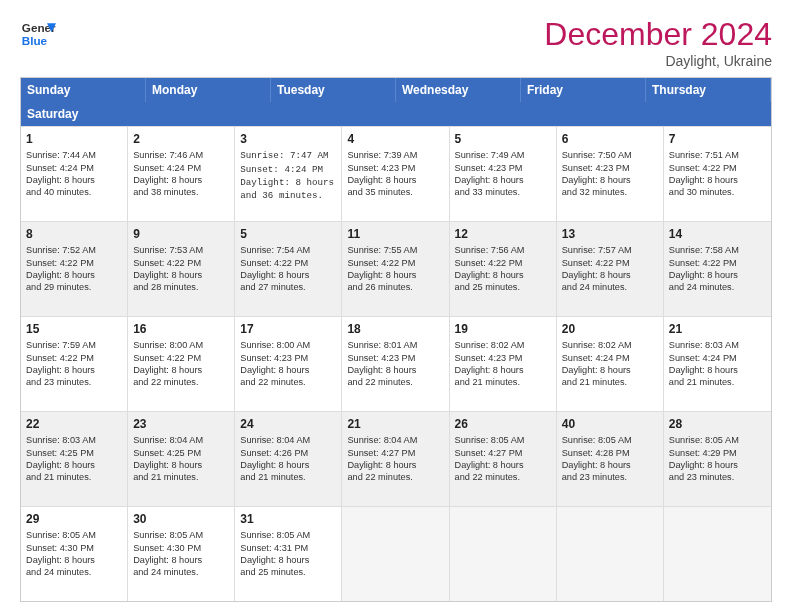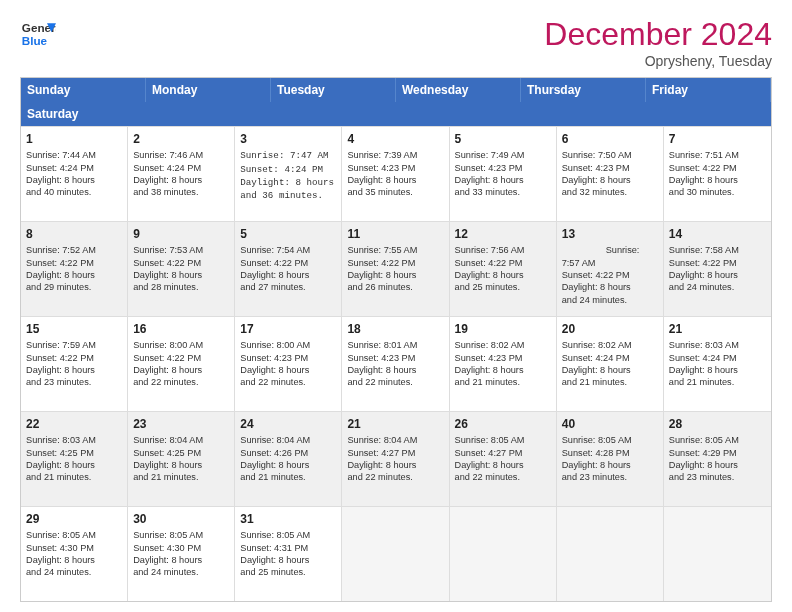--- a/index.html
+++ b/index.html
@@ -102,32 +102,32 @@
   <div class="header">
     <div class="logo">
       <svg class="logo-icon" viewBox="0 0 40 40">
         <text x="2" y="18" font-size="13" font-weight="bold" fill="#333" font-family="Arial">General</text>
         <text x="2" y="32" font-size="13" font-weight="bold" fill="#1a73e8" font-family="Arial">Blue</text>
         <polygon points="30,8 40,8 35,18" fill="#1a73e8"></polygon>
       </svg>
     </div>
     <div class="title-block">
       <div class="month-title">December 2024</div>
-      <div class="location">Oprysheny, Tuesday</div>
+      <div class="location">Daylight, Ukraine</div>
     </div>
   </div>
 
   <div class="calendar">
     <div class="cal-header">
     <div class="cal-header-cell">Sunday</div>
         <div class="cal-header-cell">Monday</div>
         <div class="cal-header-cell">Tuesday</div>
         <div class="cal-header-cell">Wednesday</div>
+        <div class="cal-header-cell">Friday</div>
         <div class="cal-header-cell">Thursday</div>
-        <div class="cal-header-cell">Friday</div>
         <div class="cal-header-cell">Saturday</div>
       </div>
     <div class="cal-body">
     <div class="cal-row">
           <div class="cal-cell"><span class="day-num">1</span><span style="white-space: pre-line;">Sunrise: 7:44 AM
 Sunset: 4:24 PM
 Daylight: 8 hours
 and 40 minutes.</span></div>
           <div class="cal-cell"><span class="day-num">2</span><span style="white-space: pre-line;">Sunrise: 7:46 AM
 Sunset: 4:24 PM
@@ -168,21 +168,21 @@
 Daylight: 8 hours
 and 27 minutes.</span></div>
           <div class="cal-cell shaded"><span class="day-num">11</span><span style="white-space: pre-line;">Sunrise: 7:55 AM
 Sunset: 4:22 PM
 Daylight: 8 hours
 and 26 minutes.</span></div>
           <div class="cal-cell shaded"><span class="day-num">12</span><span style="white-space: pre-line;">Sunrise: 7:56 AM
 Sunset: 4:22 PM
 Daylight: 8 hours
 and 25 minutes.</span></div>
-          <div class="cal-cell shaded"><span class="day-num">13</span><span style="white-space: pre-line; margin-left: 44px;">Sunrise: 7:57 AM
+          <div class="cal-cell shaded"><span class="day-num">13</span><span style="white-space: pre-line;">Sunrise: 7:57 AM
 Sunset: 4:22 PM
 Daylight: 8 hours
 and 24 minutes.</span></div>
           <div class="cal-cell shaded"><span class="day-num">14</span><span style="white-space: pre-line;">Sunrise: 7:58 AM
 Sunset: 4:22 PM
 Daylight: 8 hours
 and 24 minutes.</span></div>
         </div>
         <div class="cal-row">
           <div class="cal-cell"><span class="day-num">15</span><span style="white-space: pre-line;">Sunrise: 7:59 AM

